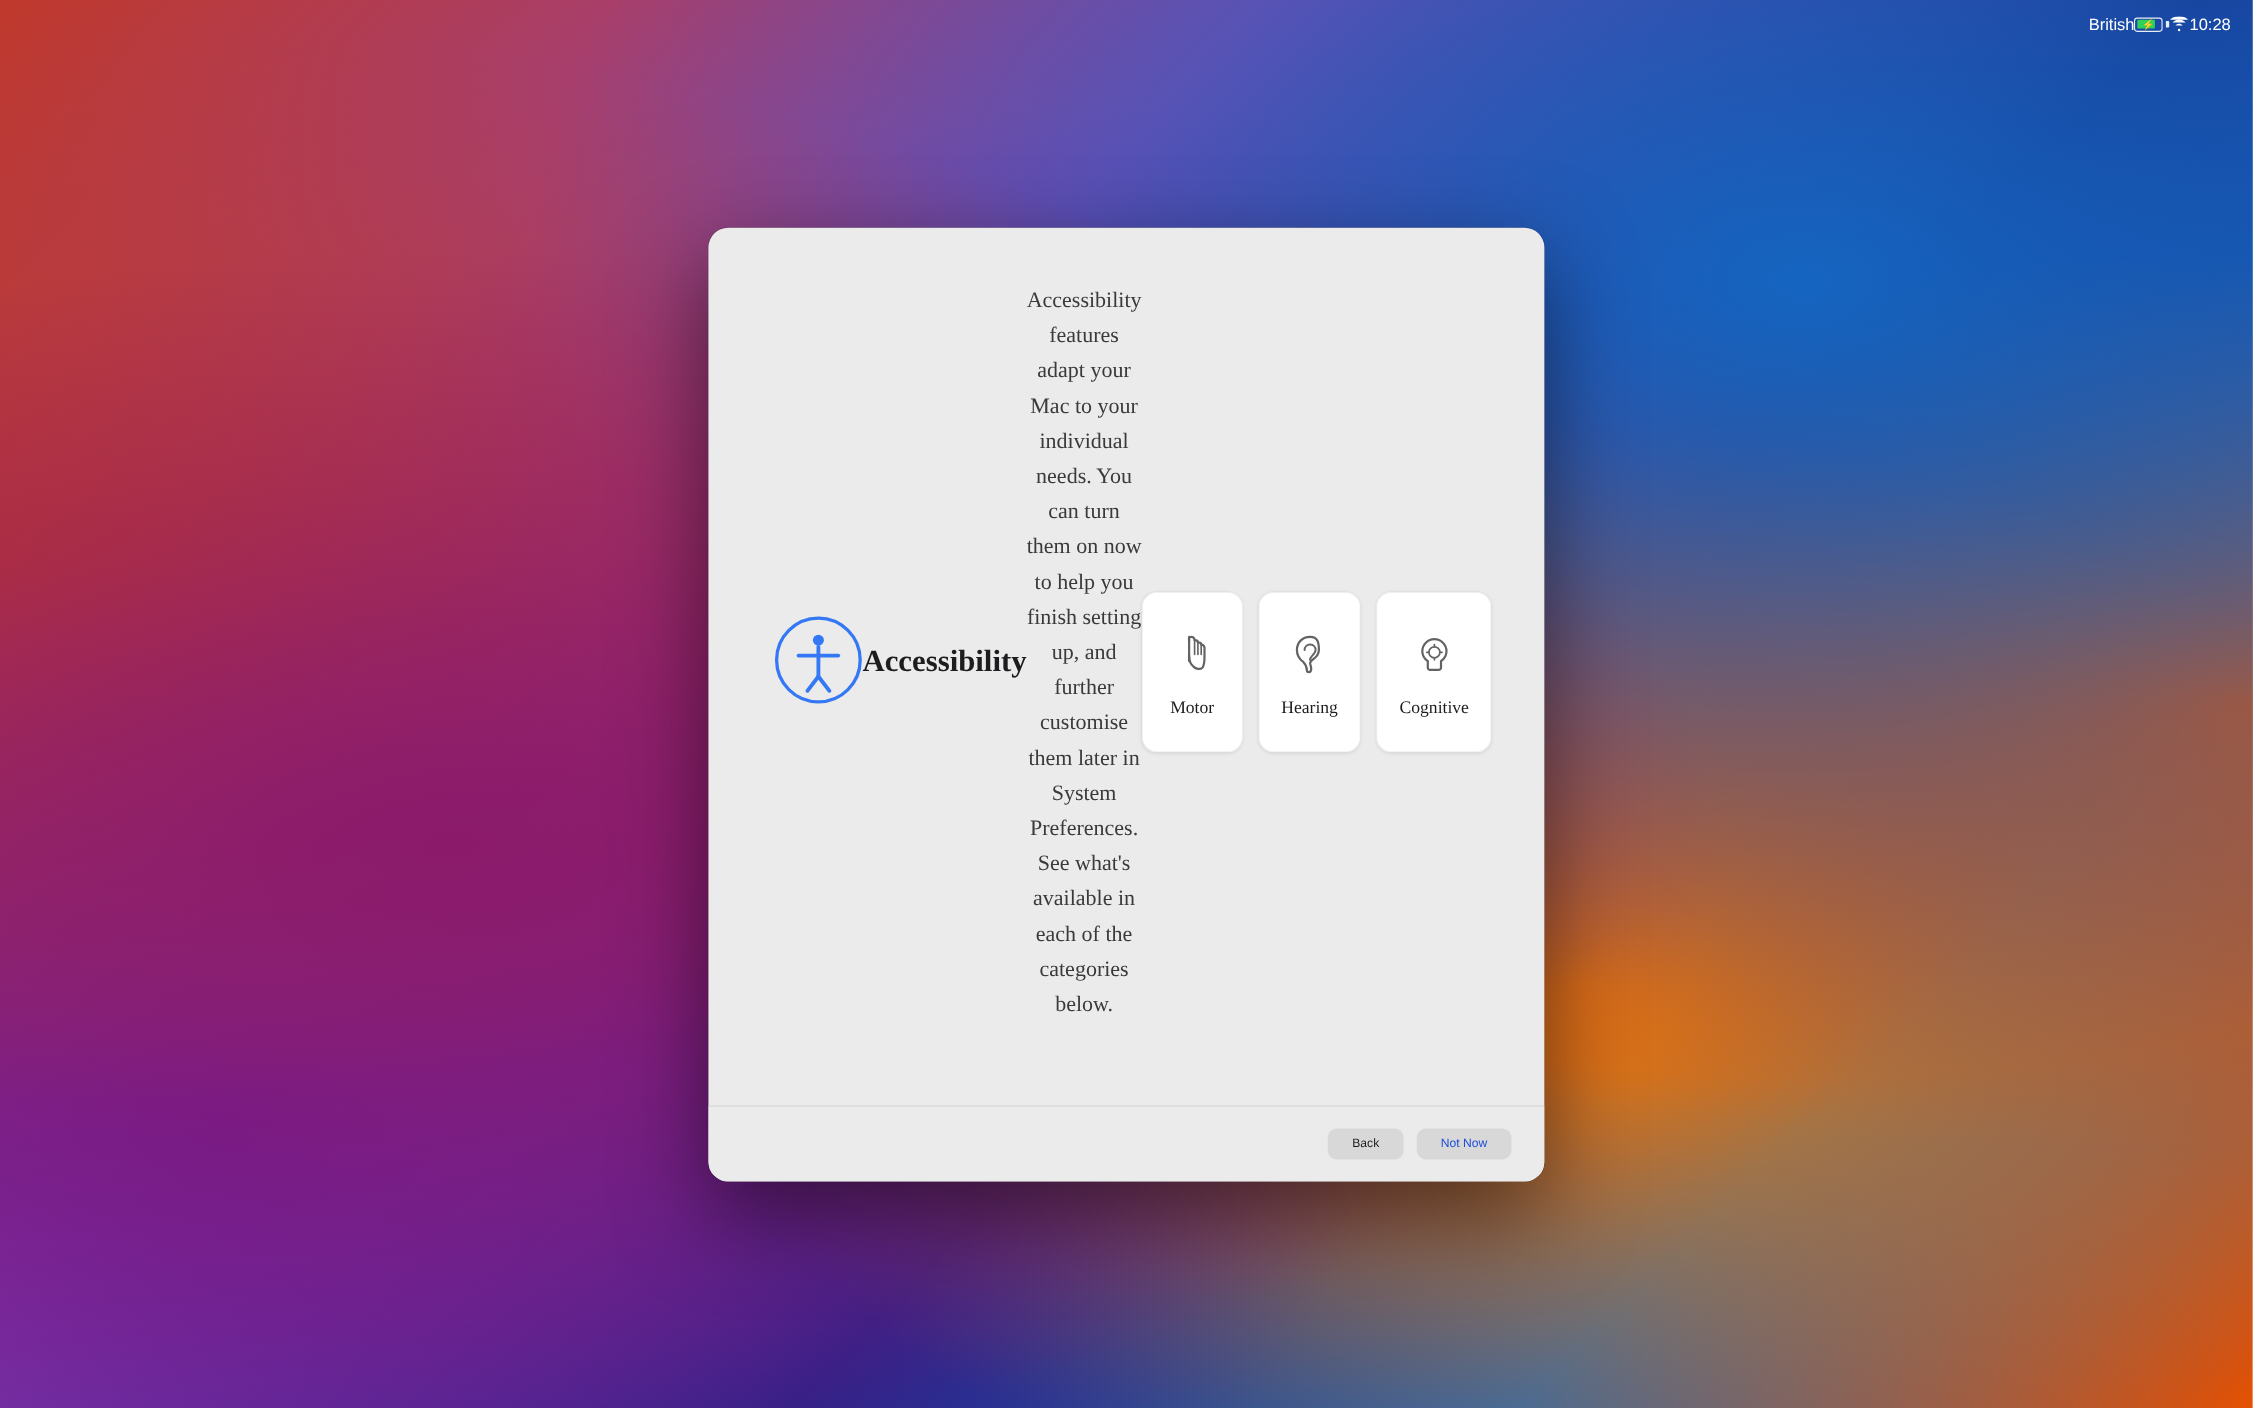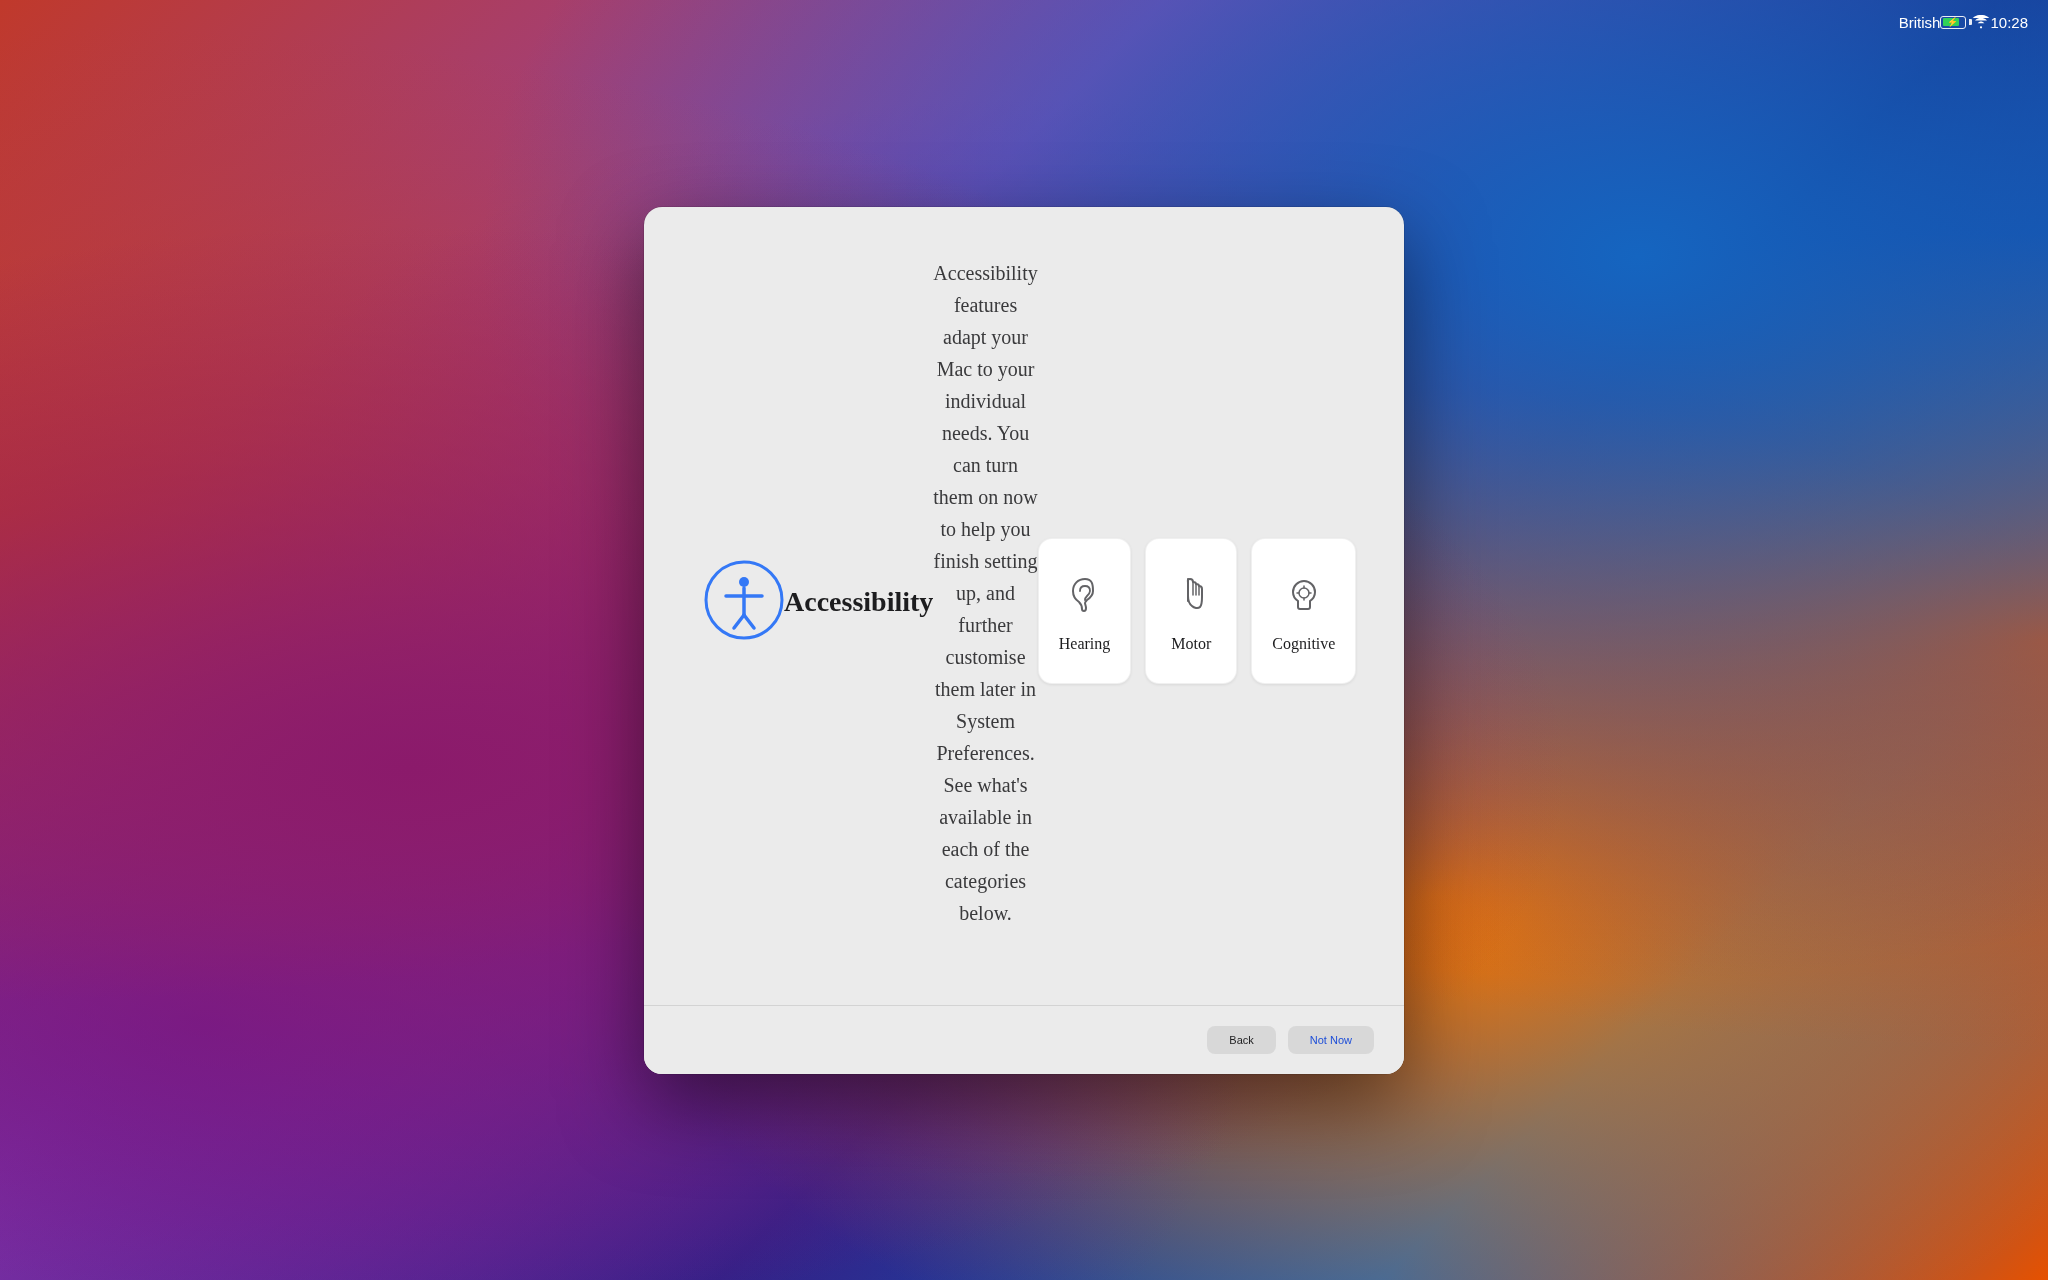--- a/index.html
+++ b/index.html
@@ -288,39 +288,39 @@
       <h1 class="modal-title">Accessibility</h1>
       <p class="modal-description">Accessibility features adapt your Mac to your individual needs. You can turn them on now to help you finish setting up, and further customise them later in System Preferences. See what's available in each of the categories below.</p>
 
       <div class="cards-grid">
 
 
         <div class="card">
           <div class="card-icon">
             <svg viewBox="0 0 46 46" xmlns="http://www.w3.org/2000/svg">
 
-              <path d="M23 8 C16 8 11 13 11 20 C11 26 14 29 17 31 C19 33 20 35 20 38 C20 39 20.5 40 22 40 C23.5 40 24 39 24 37 C24 35 23 33 23 32 C23 31 24 30 25 29 C28 27 31 24 31 20 C31 13 30 8 23 8 Z" stroke="#636366" stroke-width="2" fill="none" stroke-linejoin="round"></path>
-              <path d="M18 20 C18 17 20 15 23 15 C26 15 28 17 28 20 C28 22 27 23 25 25 C24 26 23 27 23 29" stroke="#636366" stroke-width="1.8" fill="none" stroke-linecap="round"></path>
-            </svg>
-          </div>
-          <span class="card-label">Hearing</span>
-        </div>
-
-        <div class="card">
-          <div class="card-icon">
-            <svg viewBox="0 0 46 46" xmlns="http://www.w3.org/2000/svg">
-
               <path d="M20 8 C20 8 20 28 20 30" stroke="#636366" stroke-width="2" stroke-linecap="round" fill="none"></path>
               <path d="M20 25 C20 25 20 32 24 35 C26 37 30 38 32 36 C34 34 34 28 34 26 L34 18 C34 18 34 15 31 15 C31 15 31 13 28 13 C28 13 28 11 25 11 C25 11 25 8 22 8 C19 8 20 10 20 12" stroke="#636366" stroke-width="2" stroke-linecap="round" stroke-linejoin="round" fill="none"></path>
               <path d="M25 11 L25 24" stroke="#636366" stroke-width="1.5" stroke-linecap="round"></path>
               <path d="M28 13 L28 24" stroke="#636366" stroke-width="1.5" stroke-linecap="round"></path>
               <path d="M31 15 L31 24" stroke="#636366" stroke-width="1.5" stroke-linecap="round"></path>
             </svg>
           </div>
           <span class="card-label">Motor</span>
+        </div>
+
+        <div class="card">
+          <div class="card-icon">
+            <svg viewBox="0 0 46 46" xmlns="http://www.w3.org/2000/svg">
+
+              <path d="M23 8 C16 8 11 13 11 20 C11 26 14 29 17 31 C19 33 20 35 20 38 C20 39 20.5 40 22 40 C23.5 40 24 39 24 37 C24 35 23 33 23 32 C23 31 24 30 25 29 C28 27 31 24 31 20 C31 13 30 8 23 8 Z" stroke="#636366" stroke-width="2" fill="none" stroke-linejoin="round"></path>
+              <path d="M18 20 C18 17 20 15 23 15 C26 15 28 17 28 20 C28 22 27 23 25 25 C24 26 23 27 23 29" stroke="#636366" stroke-width="1.8" fill="none" stroke-linecap="round"></path>
+            </svg>
+          </div>
+          <span class="card-label">Hearing</span>
         </div>
 
         <div class="card">
           <div class="card-icon">
             <svg viewBox="0 0 46 46" xmlns="http://www.w3.org/2000/svg">
 
               <path d="M23 10 C17 10 12 15 12 21 C12 25 14 28 17 30 L17 36 C17 37 18 38 19 38 L27 38 C28 38 29 37 29 36 L29 30 C32 28 34 25 34 21 C34 15 29 10 23 10 Z" stroke="#636366" stroke-width="2" fill="none"></path>
               <circle cx="23" cy="22" r="5" stroke="#636366" stroke-width="1.5" fill="none"></circle>
               <line x1="23" y1="15" x2="23" y2="17" stroke="#636366" stroke-width="1.5" stroke-linecap="round"></line>
               <line x1="23" y1="27" x2="23" y2="29" stroke="#636366" stroke-width="1.5" stroke-linecap="round"></line>

